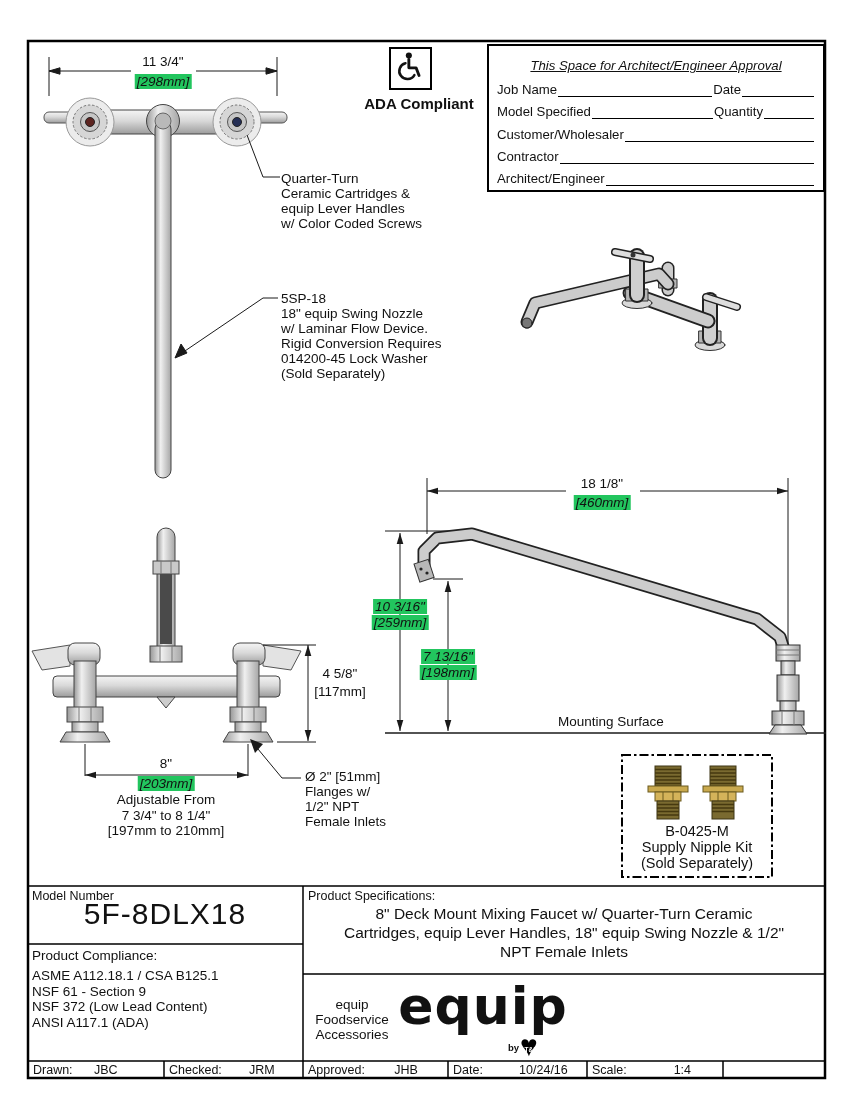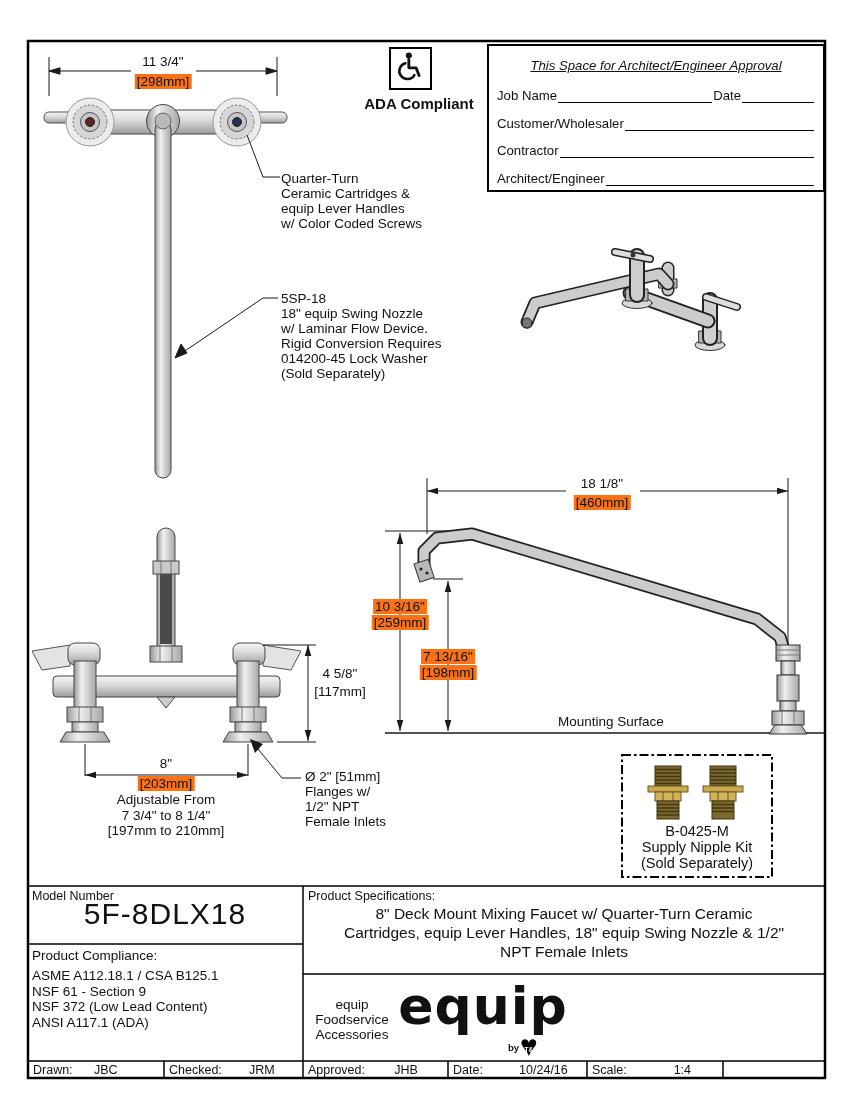--- a/index.html
+++ b/index.html
@@ -1,21 +1,21 @@
 <!DOCTYPE html>
 <html><head>
 <meta charset="utf-8">
 <style>
   html,body{margin:0;padding:0;background:#fff;}
   #page{position:relative;width:850px;height:1100px;background:#fff;overflow:hidden;
         font-family:"Liberation Sans",sans-serif;color:#111;}
   svg{position:absolute;left:0;top:0;}
   .t{position:absolute;font-size:13.5px;line-height:15px;white-space:pre-line;color:#111;}
   .ctr{transform:translateX(-50%);text-align:center;}
-  .wbg{background:#f97316;padding:0 2px;}
+  .wbg{background:#22c55e;padding:0 2px;font-style:italic;}
   .ada-box{position:absolute;left:389px;top:47px;width:43px;height:43px;border:2.5px solid #000;
            box-sizing:border-box;display:flex;align-items:center;justify-content:center;}
   .ada-label{position:absolute;left:419px;top:95px;transform:translateX(-50%);
              font-size:15px;font-weight:bold;white-space:nowrap;}
   #approval{position:absolute;left:487px;top:44px;width:338px;height:148px;border:2px solid #000;
             box-sizing:border-box;display:flex;flex-direction:column;padding:12px 8px 4px;}
   #approval .ttl{text-align:center;font-style:italic;text-decoration:underline;font-size:13.2px;margin-bottom:2px;}
   .arow{display:flex;align-items:flex-end;flex:1;font-size:13.2px;}
   .fill{flex:1;border-bottom:1.2px solid #000;height:15px;margin:0 1px;}
   .fill.fx74{flex:0 0 72px;} .fill.fx50{flex:0 0 50px;}
@@ -207,20 +207,26 @@
 
 <div id="approval">
   <div class="ttl">This Space for Architect/Engineer Approval</div>
   <div class="arow">
     <span>Job Name</span>
     <span class="fill"></span>
     <span>Date</span>
     <span class="fill fx74"></span>
   </div>
   <div class="arow">
+    <span>Model Specified</span>
+    <span class="fill"></span>
+    <span>Quantity</span>
+    <span class="fill fx50"></span>
+  </div>
+  <div class="arow">
     <span>Customer/Wholesaler</span>
     <span class="fill"></span>
   </div>
   <div class="arow">
     <span>Contractor</span>
     <span class="fill"></span>
   </div>
   <div class="arow">
     <span>Architect/Engineer</span>
     <span class="fill"></span>

